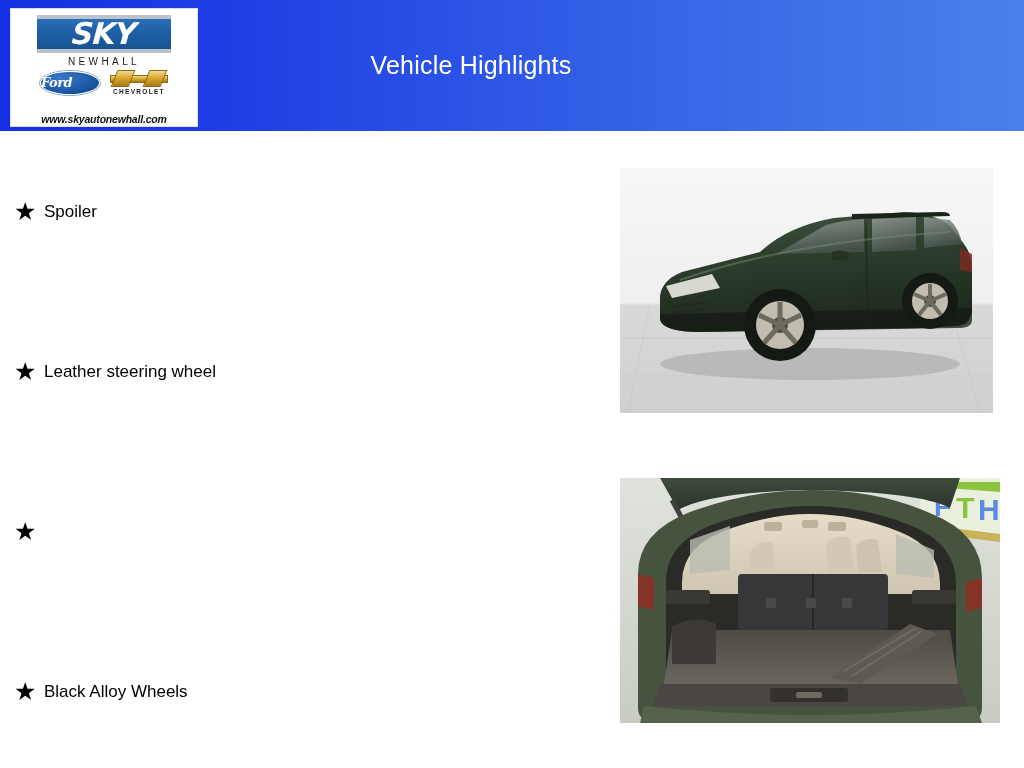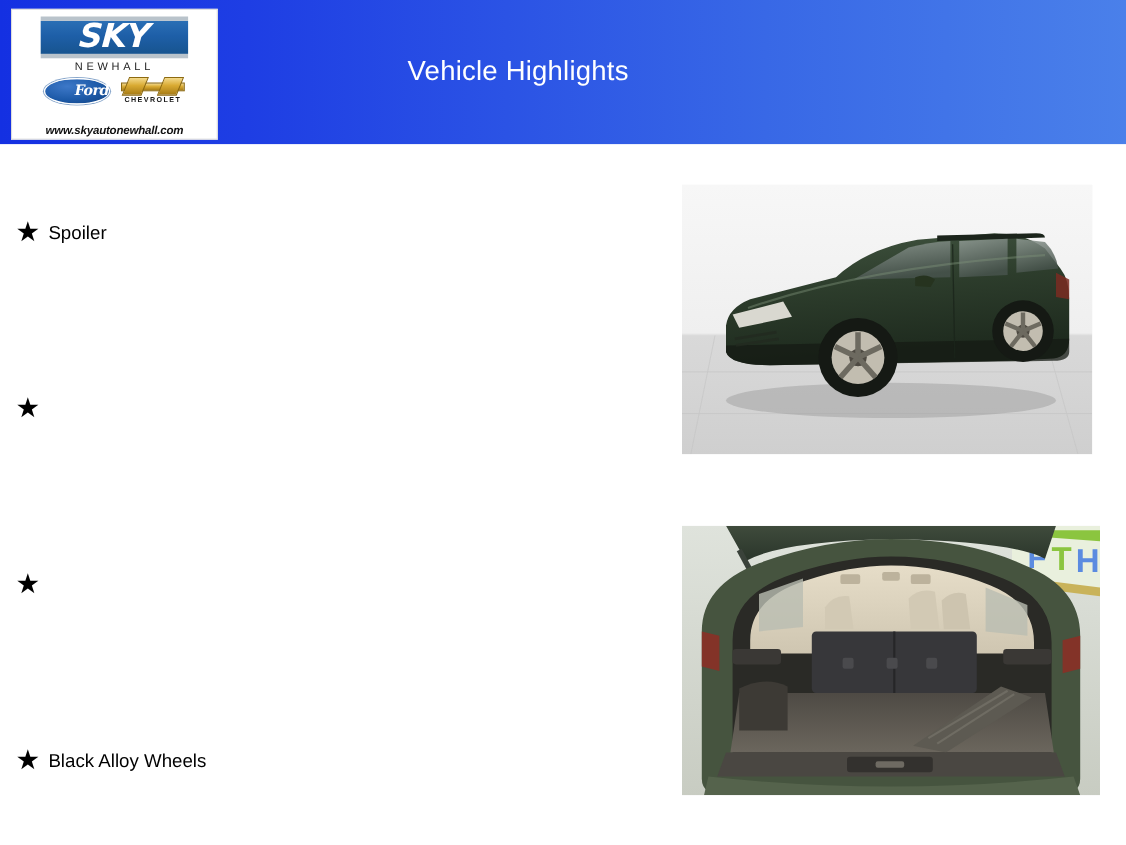--- a/index.html
+++ b/index.html
@@ -91,21 +91,21 @@
     gap: 10px;
   }
   .ford-oval {
     width: 60px; height: 24px;
     border-radius: 50%;
     background: radial-gradient(ellipse at 35% 30%, #3d78c8 0%, #1d5aa8 55%, #10407d 100%);
     border: 1.5px solid #ffffff;
     box-shadow: 0 0 0 1px #8aa8cc;
     display: flex;
     align-items: center;
-    justify-content: flex-end;
+    justify-content: flex-start;
   }
   .ford-word {
     color: #ffffff;
     font-family: "DejaVu Serif", serif;
     font-style: italic;
     font-size: 13px;
     font-weight: bold;
     letter-spacing: -0.5px;
   }
   .chevy-wrap {
@@ -236,20 +236,21 @@
 
   <div class="feature-list">
 
     <div class="feature-item i0">
       <span class="feature-star">★</span>
       <span class="feature-label">Spoiler</span>
     </div>
 
     <div class="feature-item i1">
       <span class="feature-star">★</span>
+      <span class="feature-label">Leather steering wheel</span>
     </div>
 
     <div class="feature-item i2">
       <span class="feature-star">★</span>
     </div>
 
     <div class="feature-item i3">
       <span class="feature-star">★</span>
       <span class="feature-label">Black Alloy Wheels</span>
     </div>

